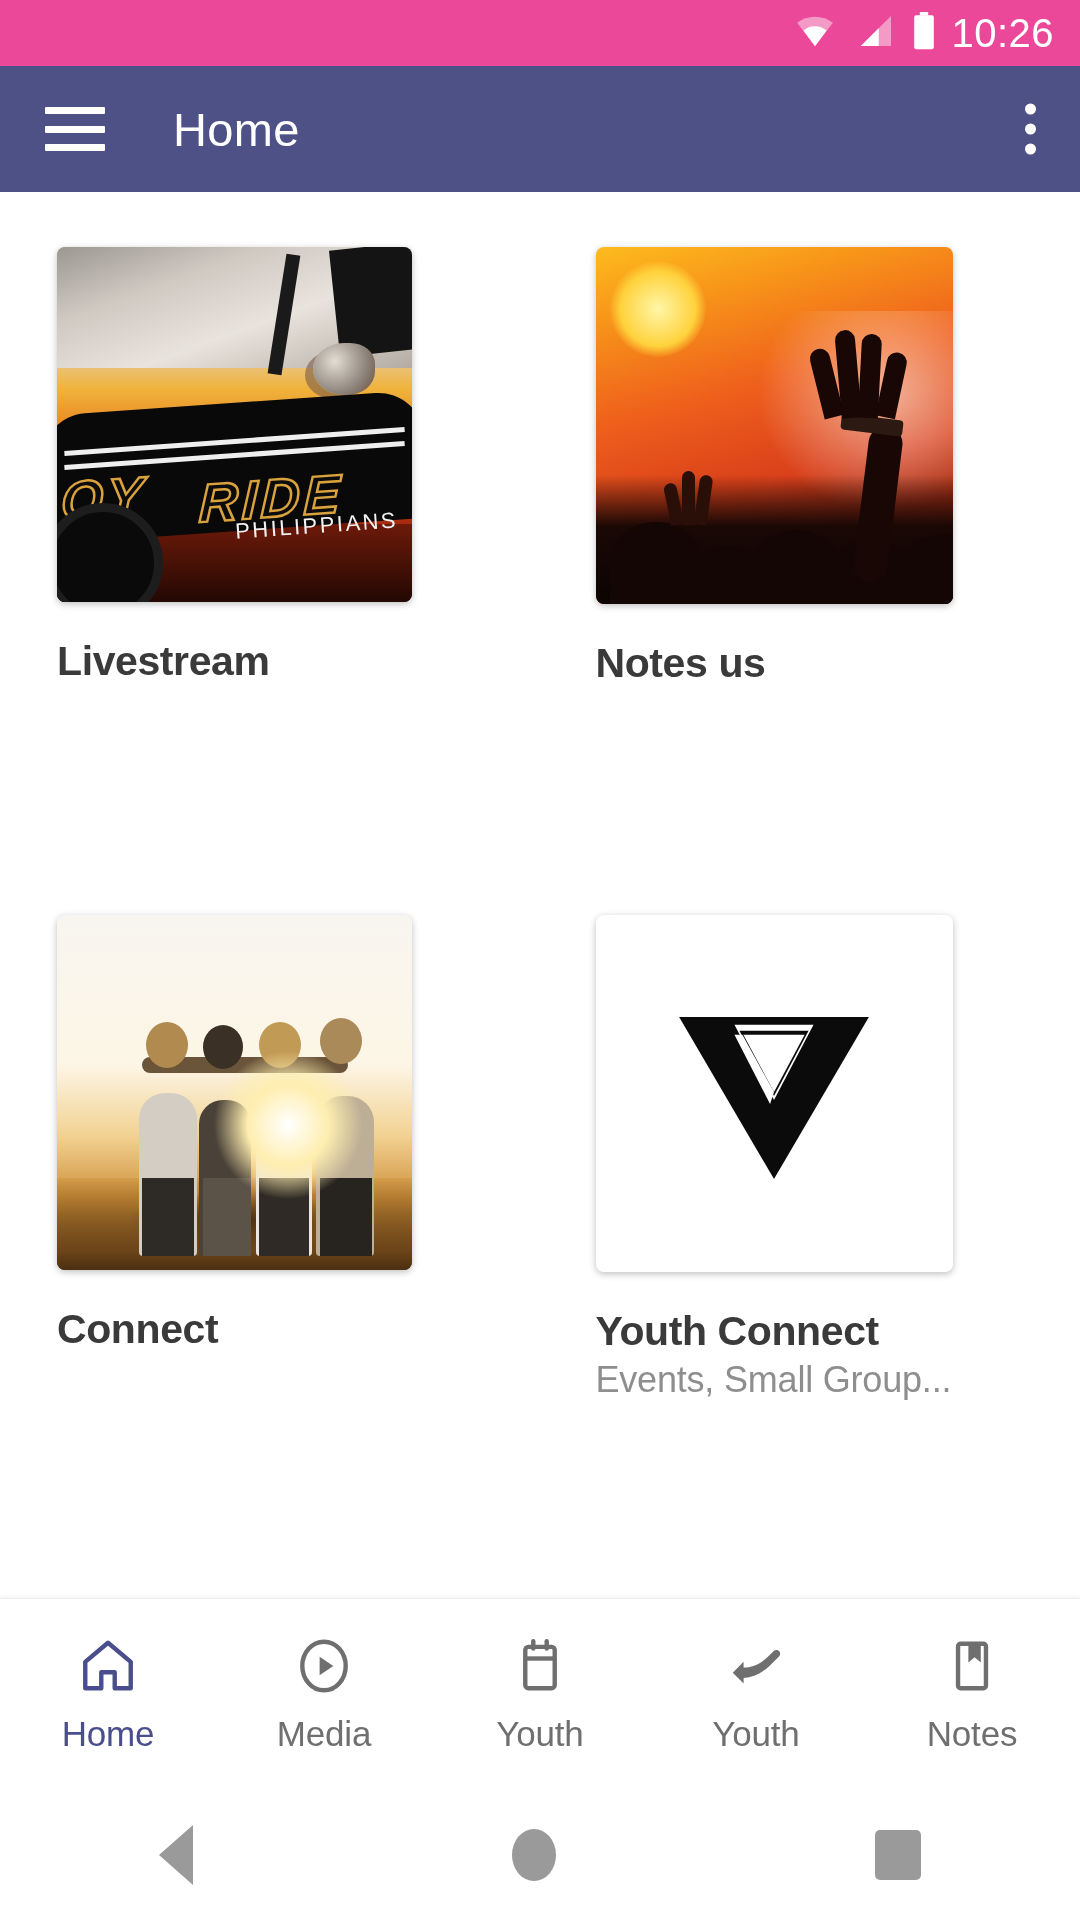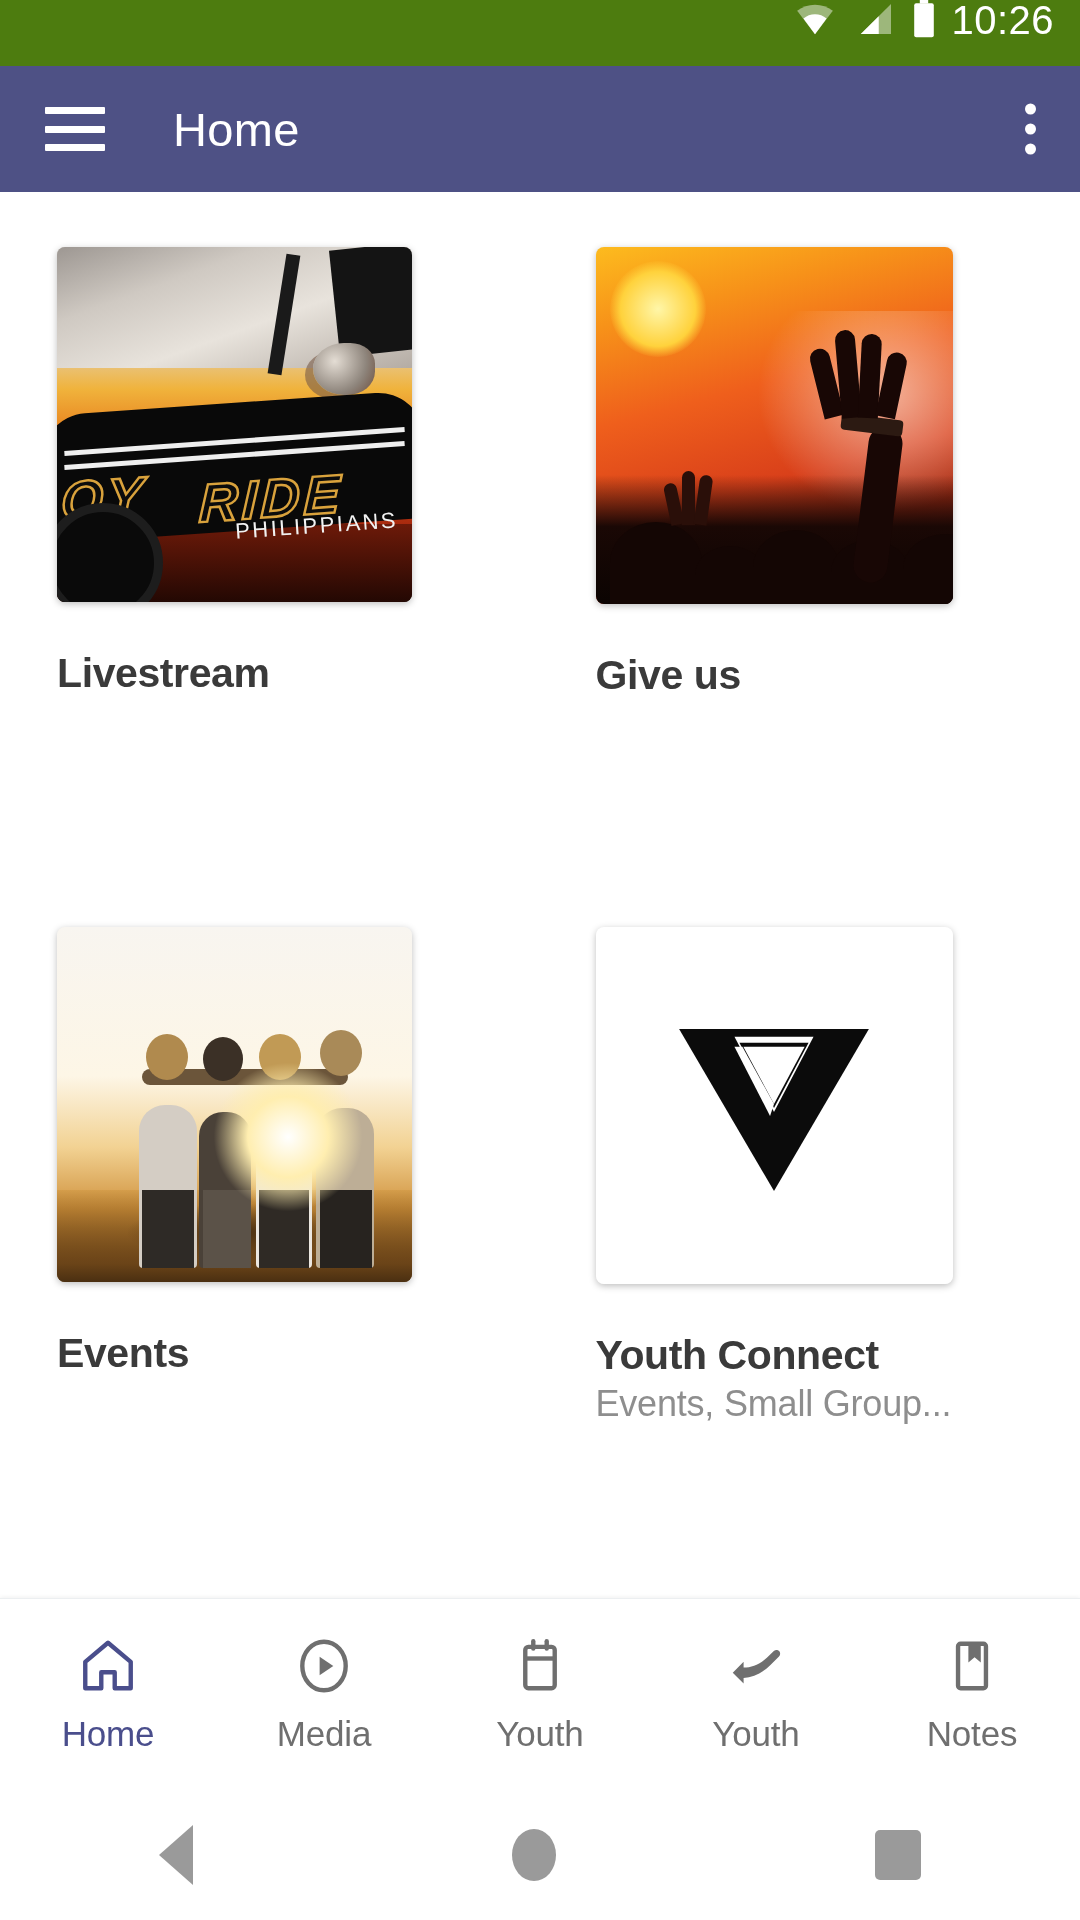--- a/index.html
+++ b/index.html
@@ -7,22 +7,22 @@
     width:1080px; height:1920px;
     background:#ffffff;
     font-family:"Liberation Sans", sans-serif;
     overflow:hidden;
   }
   .phone { position:relative; width:1080px; height:1920px; background:#fff; }
 
   
   .statusbar {
     position:absolute; top:0; left:0; width:1080px; height:66px;
-    background:#4d7c0f;
-    display:flex; align-items:flex-start; justify-content:flex-end;
+    background:#ec4899;
+    display:flex; align-items:center; justify-content:flex-end;
     padding-right:26px; gap:14px;
   }
   .sb-icons { display:flex; align-items:center; gap:16px; }
   .clock { color:#fff; font-size:40px; letter-spacing:0.5px; line-height:1; font-weight:400; }
 
   
   .appbar {
     position:absolute; top:66px; left:0; width:1080px; height:126px;
     background:#4E5185; display:flex; align-items:center;
   }
@@ -38,21 +38,21 @@
     background:#fff; overflow:hidden;
   }
   .grid { display:grid; grid-template-columns:1fr 1fr; padding:55px 52px 0 57px; column-gap:0; }
   .cell { width:100%; }
   .cell.right { padding-left:53px; }
   .card-img {
     width:355px; height:355px; border-radius:8px; overflow:hidden;
     box-shadow:0 2px 7px rgba(0,0,0,0.26); position:relative; background:#eee;
   }
   .cell.right .card-img { width:357px; height:357px; }
-  .card-title { font-size:41px; font-weight:bold; color:#3a3a3a; margin-top:48px; letter-spacing:-0.4px; white-space:nowrap; }
+  .card-title { font-size:41px; font-weight:bold; color:#3a3a3a; margin-top:36px; letter-spacing:-0.4px; white-space:nowrap; }
   .card-sub { font-size:36px; color:#8e8e8e; margin-top:4px; white-space:nowrap; letter-spacing:-0.2px; }
   .row2 { margin-top:228px; }
 
   
   .art-car { width:100%; height:100%; position:relative;
     background:
       linear-gradient(180deg, #cfc9c2 0%, #bdb5ad 16%, #e0d7cc 24%, #f0b33c 40%, #e8821f 52%, #d94d17 66%, #a82a0e 78%, #3a0e06 92%, #140603 100%);
   }
   .art-car .glass { position:absolute; top:0; left:0; width:100%; height:34%;
     background:linear-gradient(160deg,#9d9792 0%, #cfc9c2 30%, #e8e3dc 60%, #b4aca4 100%); }
@@ -235,21 +235,21 @@
                 <i></i>
                 <i></i>
               </div>
             <div class="smallhand">
                 <i></i>
                 <i></i>
                 <i></i>
               </div>
           </div>
         </div>
-        <div class="card-title">Give us</div>
+        <div class="card-title">Notes us</div>
       </div>
 
       <div class="cell row2">
         <div class="card-img">
           <div class="art-connect">
             <div class="ground"></div>
             <div class="shadow"></div>
             <div class="p pA"></div>
               <div class="p pAlegs"></div>
             <div class="p pB"></div>
@@ -259,21 +259,21 @@
             <div class="p pD"></div>
               <div class="p pDlegs"></div>
             <div class="armlink"></div>
             <div class="head2 hA"></div>
               <div class="head2 hB"></div>
             <div class="head2 hC"></div>
               <div class="head2 hD"></div>
             <div class="flare"></div>
           </div>
         </div>
-        <div class="card-title">Events</div>
+        <div class="card-title">Connect</div>
       </div>
 
       <div class="cell right row2">
         <div class="card-img">
           <div class="art-logo">
             <svg class="logo-tri" viewBox="0 0 100 86">
               <path d="M2 4 L98 4 L50 86 Z" fill="#0b0b0b"></path>
               <path d="M30 8 L70 8 L50 46 Z" fill="#ffffff"></path>
               <path d="M32.5 11 L67.5 11 L50 44 Z" fill="#0b0b0b"></path>
               <path d="M34.5 13 L65.5 13 L50 42 Z" fill="#ffffff"></path>

